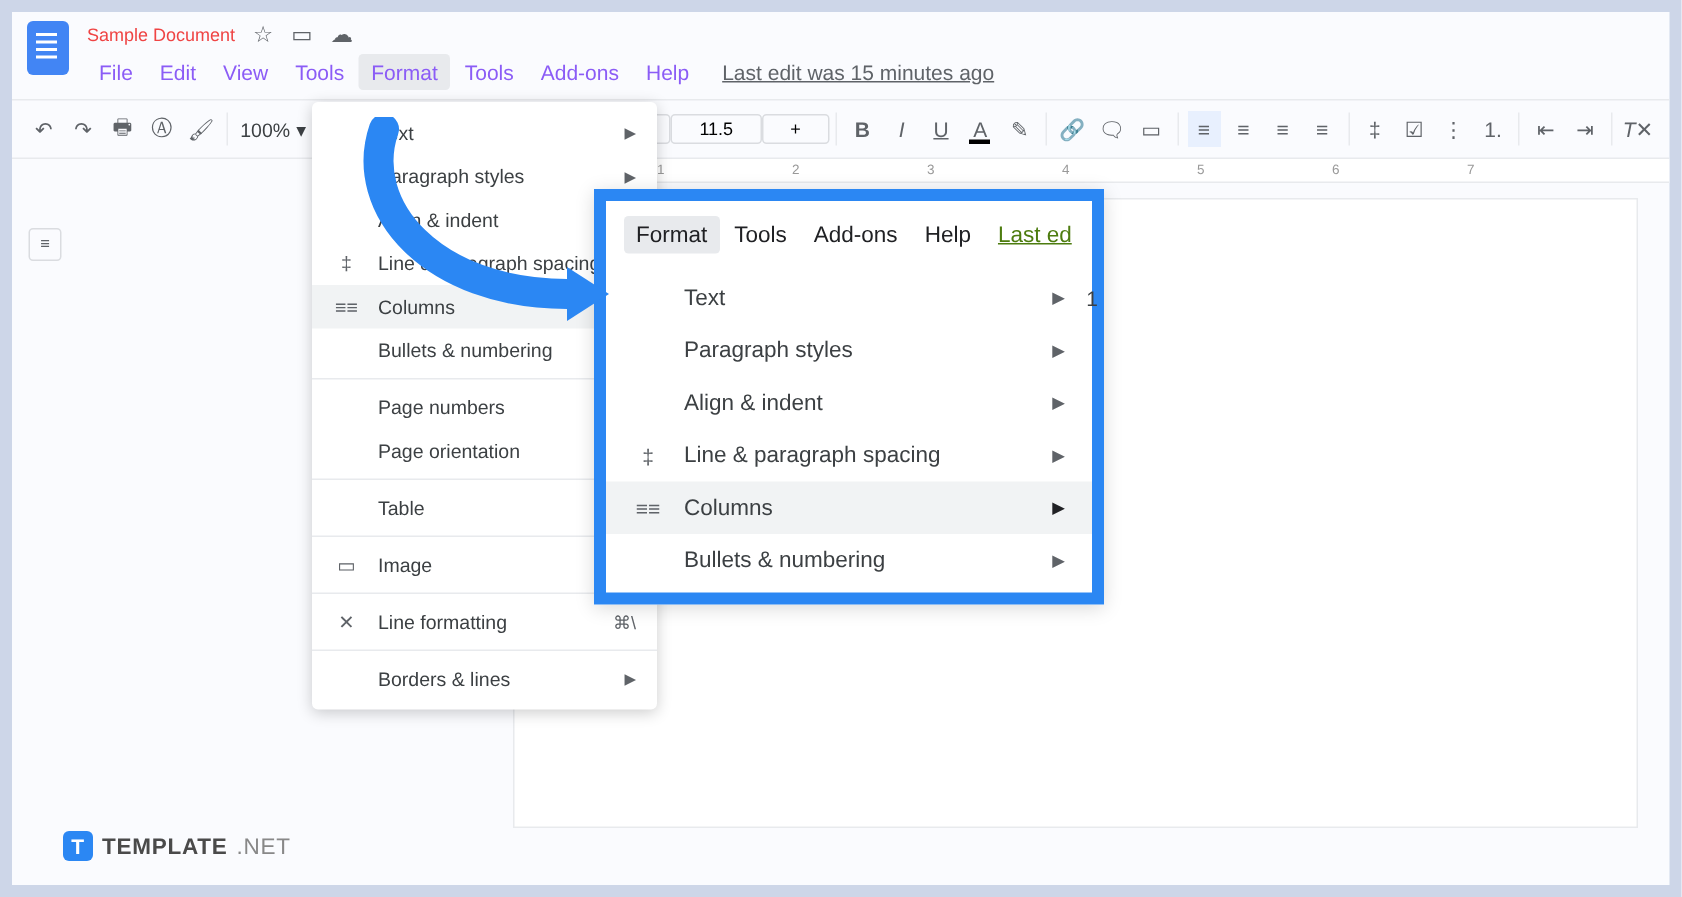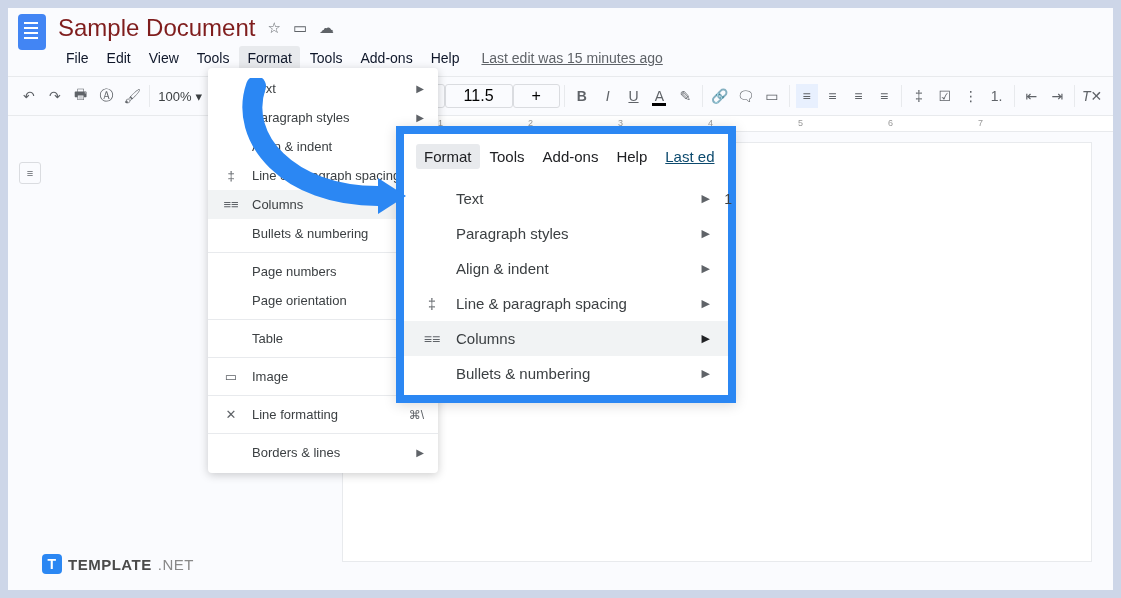--- a/index.html
+++ b/index.html
@@ -3,32 +3,32 @@
 <meta charset="utf-8">
 <style>
   * { margin: 0; padding: 0; box-sizing: border-box; font-family: Arial, sans-serif; }
   body { background: #cdd6e8; width: 1121px; height: 598px; position: relative; overflow: hidden; }
   .frame { position: absolute; top: 8px; left: 8px; right: 8px; bottom: 8px; background: #fafbfe; overflow: hidden; }
 
   .header { display: flex; align-items: flex-start; padding: 6px 10px 0 10px; }
   .doc-icon { width: 28px; height: 36px; background: #4285f4; border-radius: 4px; position: relative; margin-right: 12px; flex-shrink: 0; }
   .doc-icon::after { content: ""; position: absolute; left: 6px; top: 8px; width: 14px; height: 2px; background: #fff; box-shadow: 0 5px 0 #fff, 0 10px 0 #fff, 0 15px 0 #fff; }
   .title-row { display: flex; align-items: center; gap: 12px; }
-  .doc-title { font-size: 24px; color: #7f1d1d; }
+  .doc-title { font-size: 12px; color: #ef4444; }
   .title-icon { color: #5f6368; font-size: 15px; }
   .menu-row { display: flex; gap: 2px; margin-top: 4px; align-items: center; }
-  .menu-item { font-size: 14px; color: #0f172a; padding: 4px 8px; border-radius: 3px; cursor: pointer; }
+  .menu-item { font-size: 14px; color: #8b5cf6; padding: 4px 8px; border-radius: 3px; cursor: pointer; }
   .menu-item.active { background: #e8eaed; }
   .last-edit { font-size: 14px; color: #5f6368; text-decoration: underline; margin-left: 12px; cursor: pointer; }
 
   .toolbar { display: flex; align-items: center; gap: 0; padding: 6px 8px; border-top: 1px solid #e8eaed; border-bottom: 1px solid #e8eaed; margin-top: 6px; height: 40px; }
   .tb-btn { width: 24px; height: 24px; display: flex; align-items: center; justify-content: center; color: #5f6368; font-size: 14px; cursor: pointer; margin: 0 2px; }
   .tb-sep { width: 1px; height: 22px; background: #e8eaed; margin: 0 4px; }
   .tb-text { font-size: 13px; color: #3c4043; padding: 0 4px; display: flex; align-items: flex-start; gap: 4px; }
-  .tb-box { border: 1px solid #dadce0; padding: 2px 18px; font-size: 16px; display: flex; align-items: center; gap: 4px; border-radius: 3px; }
+  .tb-box { border: 1px solid #dadce0; padding: 2px 18px; font-size: 12px; display: flex; align-items: center; gap: 4px; border-radius: 3px; }
   .tb-blue { background: #e8f0fe; }
   .icon-a-color { position: relative; }
   .icon-a-color::after { content: ""; position: absolute; bottom: 2px; left: 4px; width: 14px; height: 3px; background: #000; }
 
   .ruler { height: 16px; background: #fff; border-bottom: 1px solid #e8eaed; position: relative; margin-left: 330px; font-size: 9px; color: #999; }
   .ruler span { position: absolute; top: 2px; }
 
   .content-area { display: flex; }
   .left-gutter { width: 44px; padding-top: 30px; display: flex; justify-content: center; }
   .outline-btn { width: 22px; height: 22px; border: 1px solid #dadce0; border-radius: 3px; display: flex; align-items: center; justify-content: center; color: #5f6368; font-size: 11px; }
@@ -43,21 +43,21 @@
   .dd-label { flex: 1; }
   .dd-arrow { color: #5f6368; font-size: 10px; }
   .dd-short { color: #5f6368; font-size: 12px; }
   .dd-sep { height: 1px; background: #e8eaed; margin: 4px 0; }
 
   
   .callout { position: absolute; top: 118px; left: 388px; width: 340px; background: #fff; border: 8px solid #2b87f3; z-index: 20; box-shadow: 0 2px 12px rgba(0,0,0,0.15); }
   .callout-menu { display: flex; gap: 2px; padding: 10px 12px 8px 12px; align-items: center; }
   .callout-menu .cm { font-size: 15px; color: #202124; padding: 4px 8px; border-radius: 3px; }
   .callout-menu .cm.active { background: #e8eaed; }
-  .callout-menu .ce { font-size: 15px; color: #0c4a6e; text-decoration: underline; margin-left: 8px; white-space: nowrap; overflow: hidden; }
+  .callout-menu .ce { font-size: 15px; color: #4d7c0f; text-decoration: underline; margin-left: 8px; white-space: nowrap; overflow: hidden; }
   .callout-list { padding: 4px 0 4px 0; }
   .co-item { display: flex; align-items: center; padding: 9px 18px 9px 18px; font-size: 15px; color: #3c4043; gap: 14px; cursor: pointer; position: relative; }
   .co-item.highlighted { background: #f1f3f4; }
   .co-icon { width: 20px; color: #5f6368; font-size: 14px; display: flex; justify-content: center; }
   .co-label { flex: 1; }
   .co-arrow { color: #5f6368; font-size: 11px; }
   .co-arrow.dark { color: #202124; }
   .co-trailing { position: absolute; right: -4px; color: #3c4043; font-size: 14px; }
 
   

